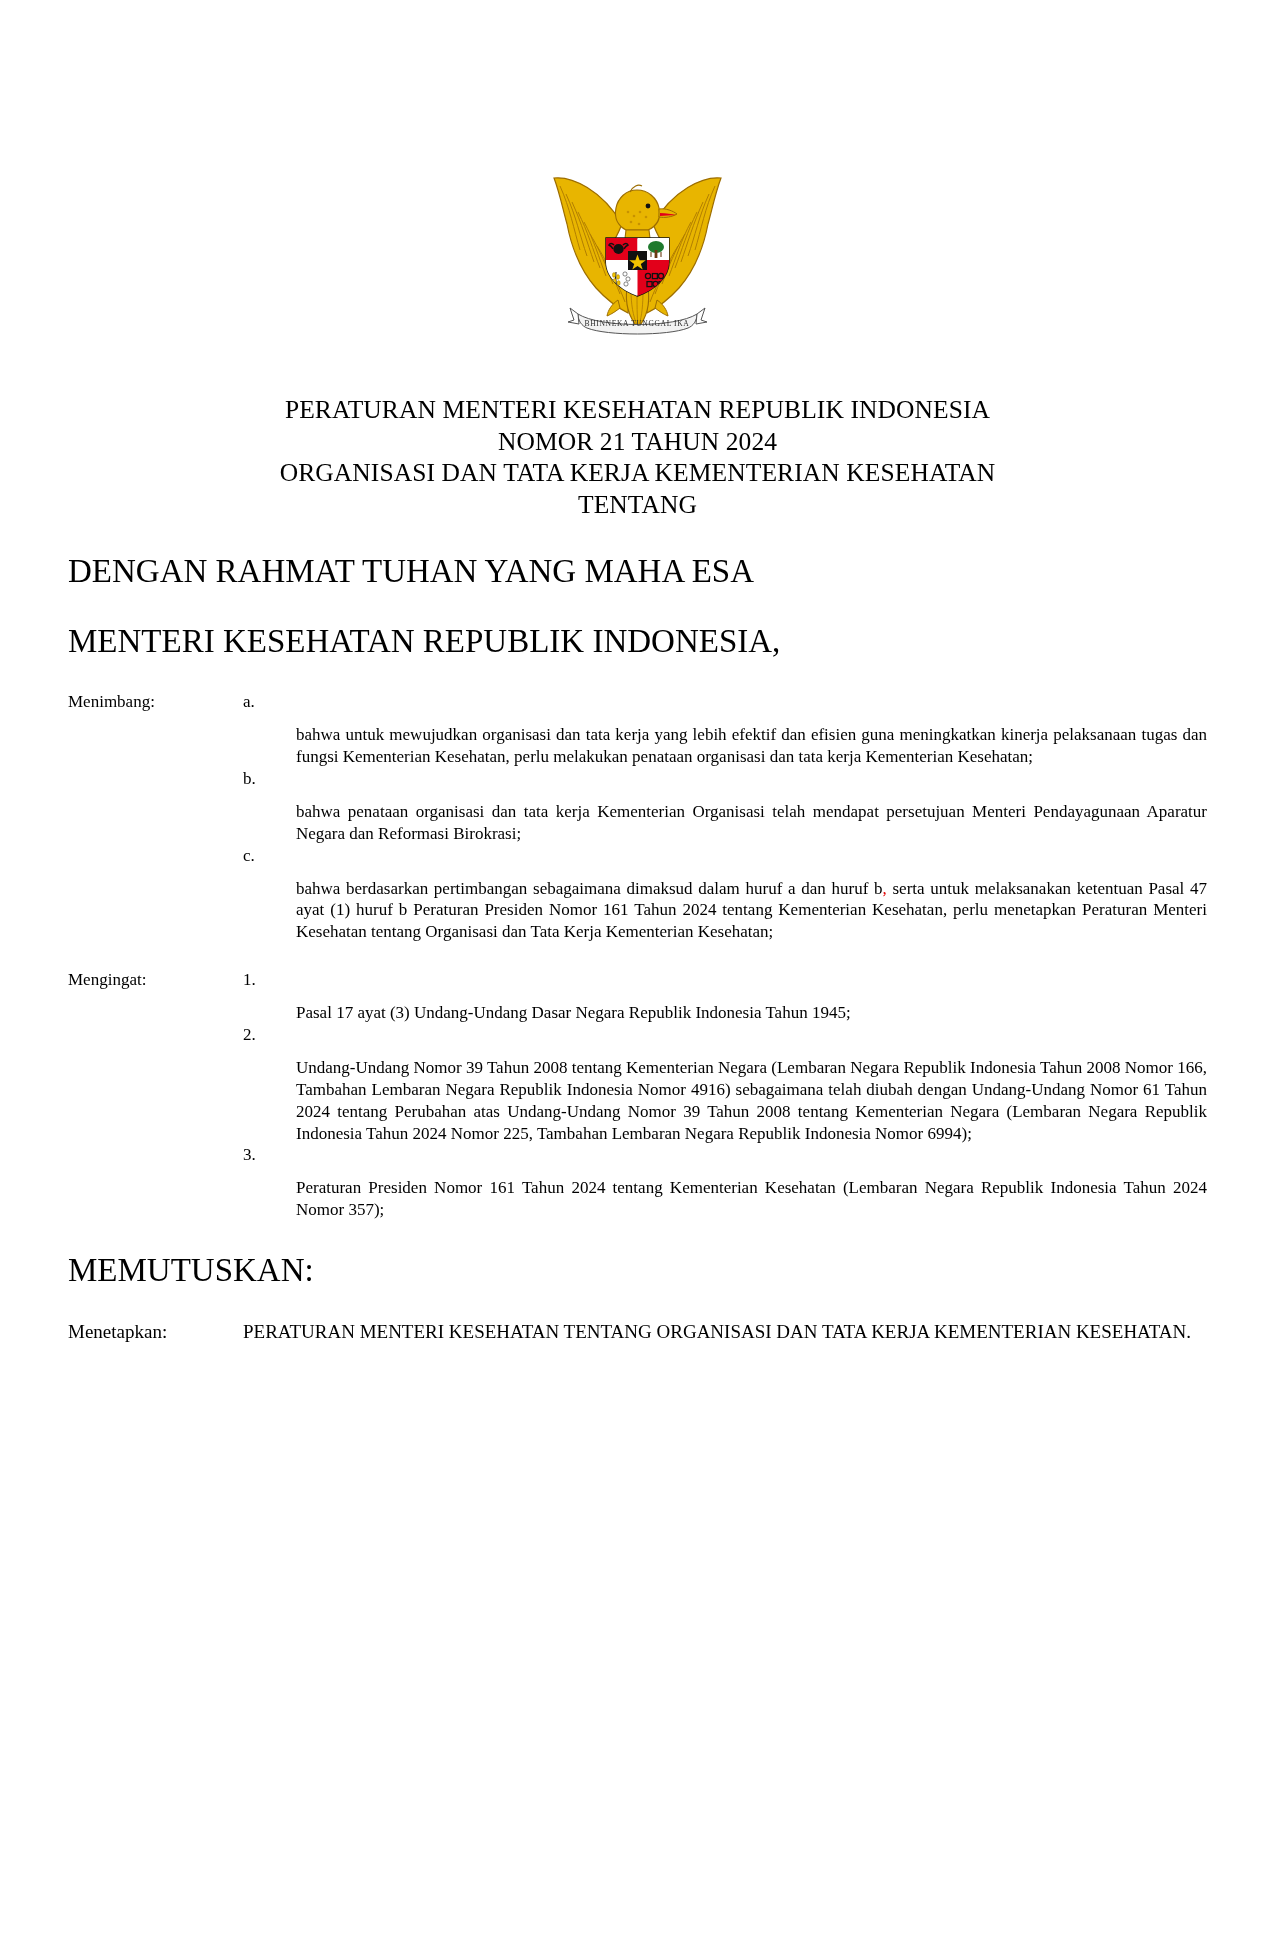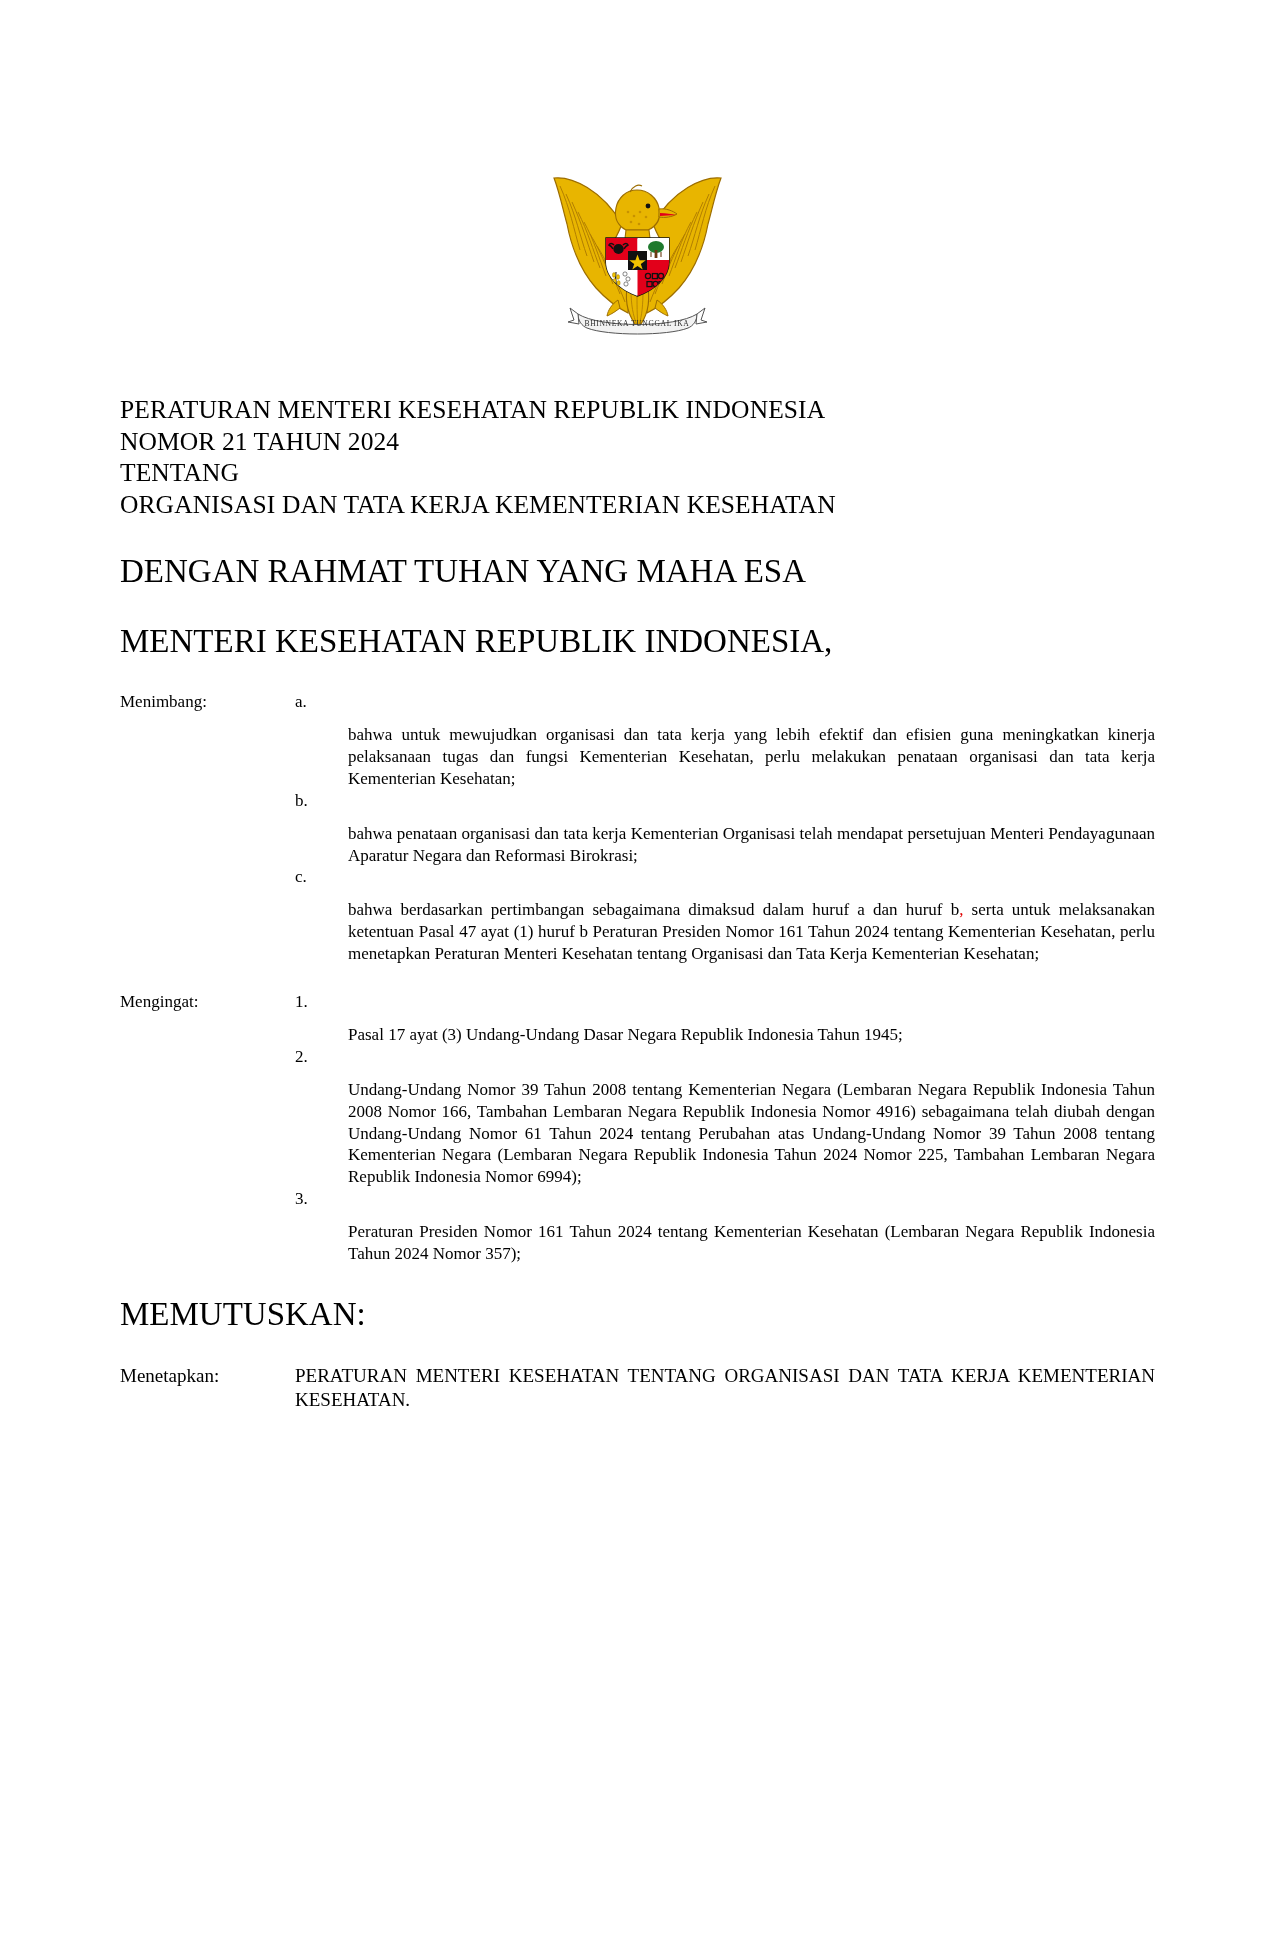--- a/index.html
+++ b/index.html
@@ -7,34 +7,34 @@
     width:1275px;height:1950px;
     background:#ffffff;
     font-family:"Liberation Serif", serif;
     color:#000000;
     overflow:hidden;
   }
   .page{
     position:relative;
     width:1275px;height:1950px;
     box-sizing:border-box;
-    padding:0 120px;
+    padding:0 68px;
   }
 
   
   .emblem-wrap{
     padding-top:168px;
     display:flex;justify-content:center;align-items:flex-start;
   }
   .emblem{display:block;}
 
   
   .title-block{
     margin-top:36px;
-    text-align:left;
+    text-align:center;
     font-size:25.5px;
     line-height:1.24;
     letter-spacing:.1px;
   }
   .title-block div{white-space:nowrap;}
 
   .spacer-lg{height:31px;}
   .spacer-md{height:29px;}
   .spacer-sm{height:26px;}
 
@@ -238,22 +238,22 @@
         <path d="M48 146 L40 140 L44 152 L38 154 L49 156 Z" fill="#FDFDFD" stroke="#555555" stroke-width="1"></path>
         <path d="M167 146 L175 140 L171 152 L177 154 L166 156 Z" fill="#FDFDFD" stroke="#555555" stroke-width="1"></path>
         <text x="107" y="158" text-anchor="middle" font-family="'Liberation Serif', serif" font-size="7.6" letter-spacing="0.6" fill="#2b2b2b">BHINNEKA TUNGGAL IKA</text>
       </g>
     </svg>
   </div>
 
   <div class="title-block">
     <div>PERATURAN MENTERI KESEHATAN REPUBLIK INDONESIA</div>
     <div>NOMOR 21 TAHUN 2024</div>
+    <div>ORGANISASI DAN TATA KERJA KEMENTERIAN KESEHATAN</div>
     <div>TENTANG</div>
-    <div>ORGANISASI DAN TATA KERJA KEMENTERIAN KESEHATAN</div>
   </div>
 
   <div class="spacer-lg"></div>
   <div class="centered-line">DENGAN RAHMAT TUHAN YANG MAHA ESA</div>
 
   <div class="spacer-md"></div>
   <div class="centered-line">MENTERI KESEHATAN REPUBLIK INDONESIA,</div>
 
   <div class="spacer-md"></div>
 

